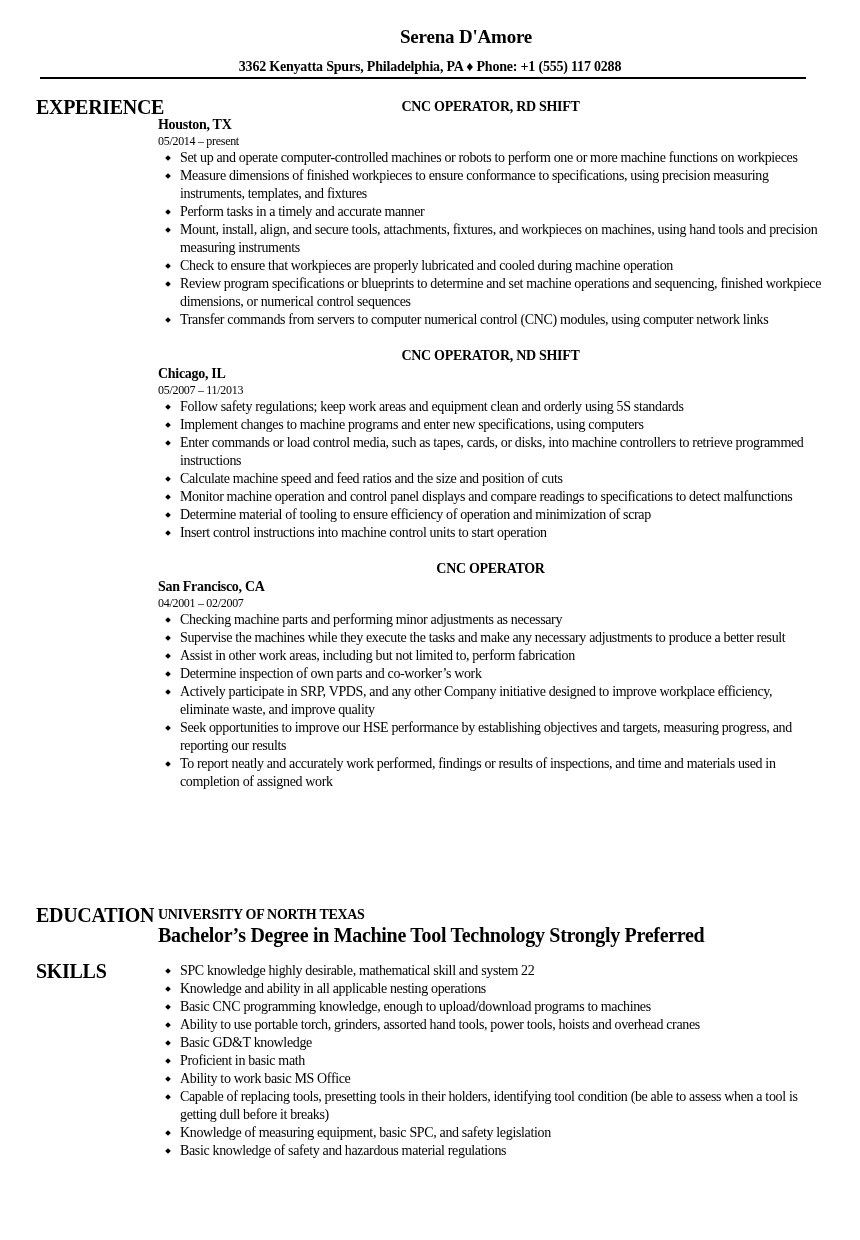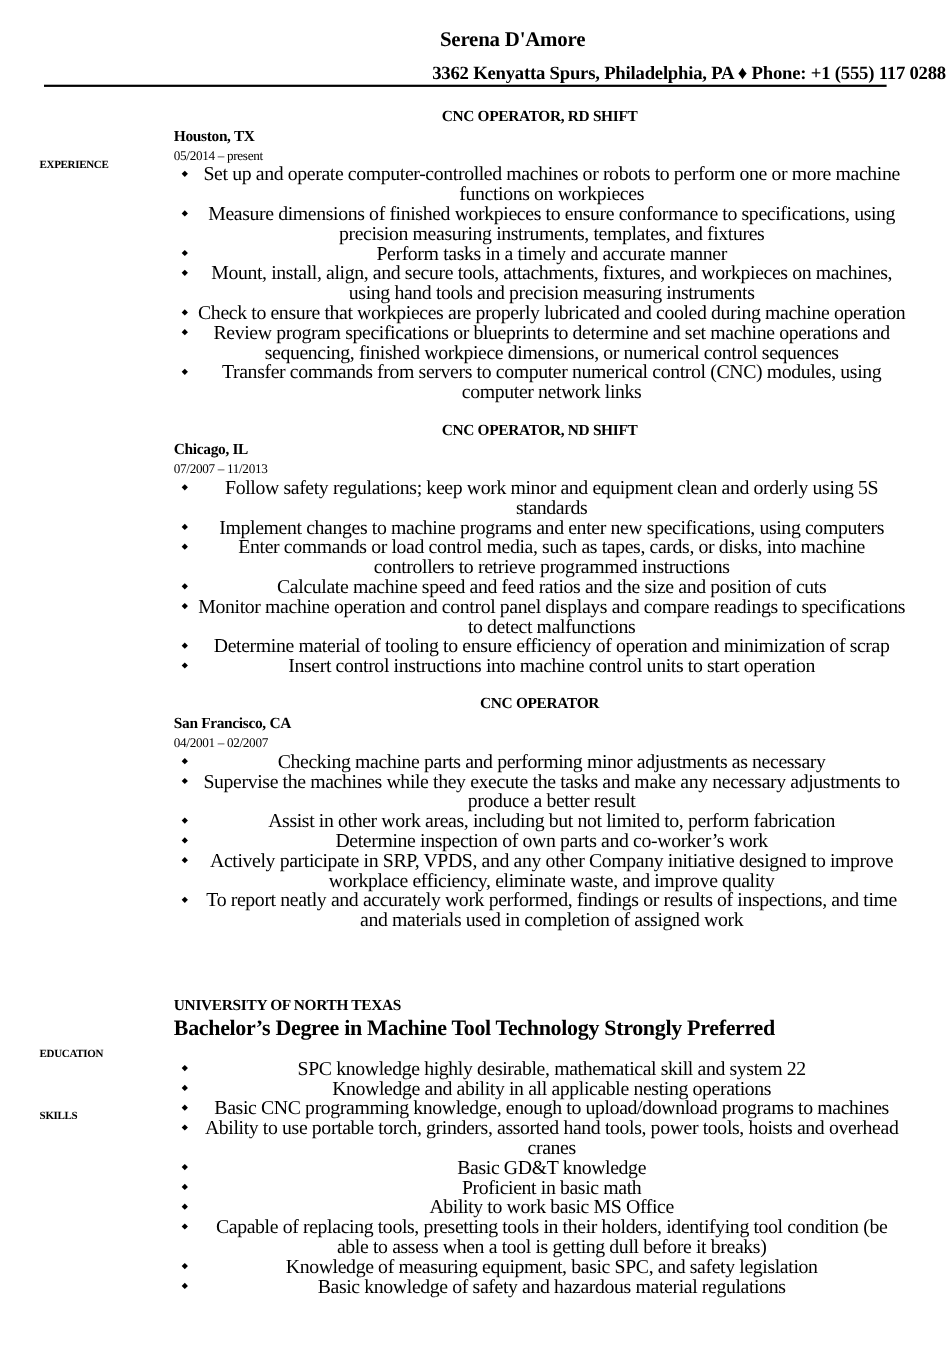--- a/index.html
+++ b/index.html
@@ -33,23 +33,23 @@
       font-size: 19px;
       line-height: 24px;
       letter-spacing: -0.2px;
       margin-left: 36px;
     }
     .contact {
       position: absolute;
       left: 0;
       width: 860px;
       top: 58px;
-      text-align: right;
-      font-weight: bold;
-      font-size: 17px;
+      text-align: center;
+      font-weight: bold;
+      font-size: 14px;
       line-height: 18px;
       letter-spacing: -0.2px;
     }
     .rule {
       position: absolute;
       left: 40px;
       width: 766px;
       top: 77px;
       height: 0;
       border-top: 2px solid #000000;
@@ -57,24 +57,23 @@
     .section {
       position: absolute;
       left: 0;
       width: 860px;
     }
     .section-label {
       position: absolute;
       left: 36px;
       top: 0;
       font-weight: bold;
-      font-size: 10px;
-      line-height: 18px;
-      letter-spacing: -0.3px;
-      margin-top: 44px;
+      font-size: 20px;
+      line-height: 18px;
+      letter-spacing: -0.3px;
     }
     .section-body {
       position: absolute;
       left: 158px;
       top: 0;
       width: 665px;
     }
     .job-title {
       font-weight: bold;
       font-size: 14px;
@@ -94,24 +93,23 @@
       letter-spacing: -0.3px;
     }
     ul.bullets {
       list-style: none;
       margin: 0;
       padding: 0;
     }
     ul.bullets li {
       position: relative;
       padding-left: 22px;
-      font-size: 18px;
+      font-size: 14px;
       line-height: 18px;
       letter-spacing: -0.35px;
-      text-align: center;
     }
     ul.bullets li .bullet-dot {
       position: absolute;
       left: 8px;
       top: 7px;
       width: 4px;
       height: 4px;
       background: #000000;
       transform: rotate(45deg);
     }
@@ -156,42 +154,43 @@
           <li><span class="bullet-dot"></span><span>Mount, install, align, and secure tools, attachments, fixtures, and workpieces on machines, using hand tools and precision measuring instruments</span></li>
           <li><span class="bullet-dot"></span><span>Check to ensure that workpieces are properly lubricated and cooled during machine operation</span></li>
           <li><span class="bullet-dot"></span><span>Review program specifications or blueprints to determine and set machine operations and sequencing, finished workpiece dimensions, or numerical control sequences</span></li>
           <li><span class="bullet-dot"></span><span>Transfer commands from servers to computer numerical control (CNC) modules, using computer network links</span></li>
         </ul>
       </div>
 
       <div class="job">
         <div class="job-title">CNC OPERATOR, ND SHIFT</div>
         <div class="job-location">Chicago, IL</div>
-        <div class="job-dates">07/2007 – 11/2013</div>
+        <div class="job-dates">05/2007 – 11/2013</div>
         <ul class="bullets">
-          <li><span class="bullet-dot"></span><span>Follow safety regulations; keep work minor and equipment clean and orderly using 5S standards</span></li>
+          <li><span class="bullet-dot"></span><span>Follow safety regulations; keep work areas and equipment clean and orderly using 5S standards</span></li>
           <li><span class="bullet-dot"></span><span>Implement changes to machine programs and enter new specifications, using computers</span></li>
           <li><span class="bullet-dot"></span><span>Enter commands or load control media, such as tapes, cards, or disks, into machine controllers to retrieve programmed instructions</span></li>
           <li><span class="bullet-dot"></span><span>Calculate machine speed and feed ratios and the size and position of cuts</span></li>
           <li><span class="bullet-dot"></span><span>Monitor machine operation and control panel displays and compare readings to specifications to detect malfunctions</span></li>
           <li><span class="bullet-dot"></span><span>Determine material of tooling to ensure efficiency of operation and minimization of scrap</span></li>
           <li><span class="bullet-dot"></span><span>Insert control instructions into machine control units to start operation</span></li>
         </ul>
       </div>
 
       <div class="job">
         <div class="job-title">CNC OPERATOR</div>
         <div class="job-location">San Francisco, CA</div>
         <div class="job-dates">04/2001 – 02/2007</div>
         <ul class="bullets">
           <li><span class="bullet-dot"></span><span>Checking machine parts and performing minor adjustments as necessary</span></li>
           <li><span class="bullet-dot"></span><span>Supervise the machines while they execute the tasks and make any necessary adjustments to produce a better result</span></li>
           <li><span class="bullet-dot"></span><span>Assist in other work areas, including but not limited to, perform fabrication</span></li>
           <li><span class="bullet-dot"></span><span>Determine inspection of own parts and co-worker’s work</span></li>
           <li><span class="bullet-dot"></span><span>Actively participate in SRP, VPDS, and any other Company initiative designed to improve workplace efficiency, eliminate waste, and improve quality</span></li>
+          <li><span class="bullet-dot"></span><span>Seek opportunities to improve our HSE performance by establishing objectives and targets, measuring progress, and reporting our results</span></li>
           <li><span class="bullet-dot"></span><span>To report neatly and accurately work performed, findings or results of inspections, and time and materials used in completion of assigned work</span></li>
         </ul>
       </div>
 
     </div>
   </div>
 
   <div class="section" style="top:906px;">
     <div class="section-label">EDUCATION</div>
     <div class="section-body">

